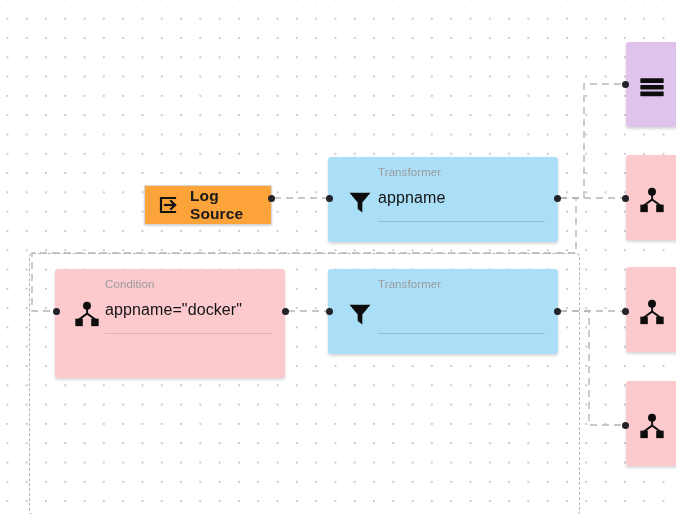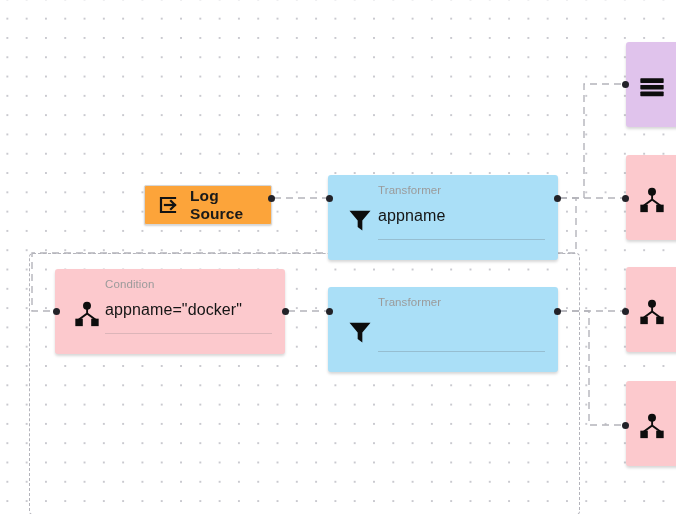--- a/index.html
+++ b/index.html
@@ -71,21 +71,21 @@
   .node-underline {
     position: absolute;
     left: 50px;
     right: 13px;
     top: 64px;
     height: 1px;
     background: #a9b4bb;
     opacity: 0.75;
   }
 
-  .node.transformer { background: #aadff7; margin-top: 18px; }
+  .node.transformer { background: #aadff7; }
   .node.condition   { background: #fcc9cd; }
   .node.storage     { background: #e0c3ec; }
 
   .node.transformer .node-underline { background: #8fb3c4; }
   .node.condition   .node-underline { background: #d2aeb2; }
 
   
   .logsource {
     position: absolute;
     box-sizing: border-box;
@@ -162,21 +162,21 @@
     <div class="node-header">Transformer</div>
     <span class="node-icon">
       <svg viewBox="0 0 24 24" width="28" height="28">
         <path d="M3 4 H21 L14 12.5 V21 L10 18 V12.5 Z" fill="#0d0d0d"></path>
       </svg>
     </span>
     <div class="node-value">appname</div>
     <div class="node-underline"></div>
   </div>
 
-  <div class="node condition" style="left:55px; top:269px; width:230px; height:85px;">
+  <div class="node condition" style="left:55px; top:269px; width:230px; height:109px;">
     <div class="node-header">Condition</div>
     <span class="node-icon">
       <svg viewBox="0 0 24 24" width="28" height="28" fill="#0d0d0d">
         <circle cx="12" cy="5" r="3.4"></circle>
         <rect x="2" y="16" width="6.4" height="6.4"></rect>
         <rect x="15.6" y="16" width="6.4" height="6.4"></rect>
         <path d="M11.3 7.5 h1.6 v3.6 l7 5.2 -1 1.3 -6.8 -5 -6.8 5 -1 -1.3 7 -5.2 Z"></path>
       </svg>
     </span>
     <div class="node-value">appname="docker"</div>

